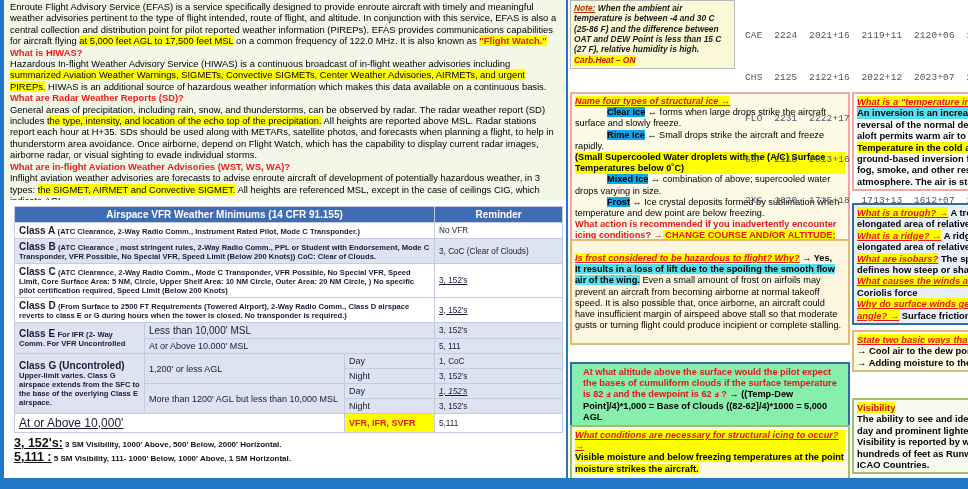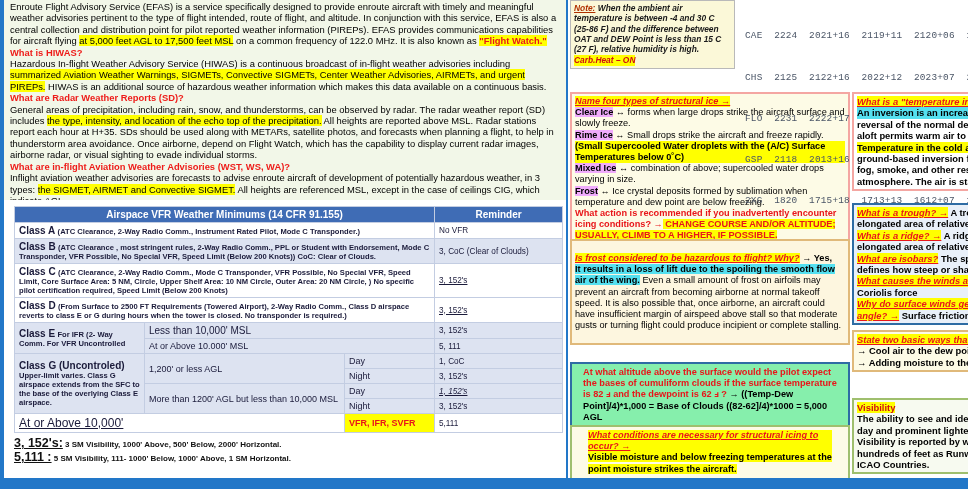--- a/index.html
+++ b/index.html
@@ -7,21 +7,21 @@
     width:968px;height:489px;overflow:hidden;
     background:#ffffff;
     font-family:"Liberation Sans", sans-serif;
     font-size:9px;
     color:#000;
   }
   .page{position:relative;width:768px;height:489px;}
 
   
   .hl{background:#ffff00;}
-  .hl-green{background:#f0abfc;}
+  .hl-green{background:#0ea5e9;margin-left:32px;}
   .hl-cyan{background:#55e0f0;}
   .red{color:#e8161a;font-weight:bold;}
   .redi{color:#e8161a;font-weight:bold;font-style:italic;text-decoration:underline;}
   .u{text-decoration:underline;}
   .b{font-weight:bold;}
   .i{font-style:italic;}
 
   
   .left-top{
     position:absolute;left:0;top:0;width:568px;height:200px;
@@ -83,21 +83,21 @@
     padding:12px 3px;
   }
   .card-cloudbase{
     left:0;top:362px;width:280px;
     background:#86efac;border:2px solid #2e6ca4;
     padding:3px 11px;
   }
   .card-icing{
     left:0;top:425px;width:280px;
     background:#fdfbe6;border:2px solid #9fbf6e;
-    padding:3px 16px;
+    padding:3px 3px;
   }
 
   
   .right{position:absolute;left:852px;top:0;width:116px;height:489px;overflow:hidden;}
   .rcard{
     position:absolute;left:0;width:130px;box-sizing:border-box;
     font-size:9.4px;line-height:11.4px;
   }
   .rcard-inv{top:92px;background:#ffffff;border:2px solid #f4a6a2;padding:2px 3px;}
   .rcard-trough{top:203px;background:#e9f0f9;border:2px solid #2e6ca4;padding:2px 3px;}

